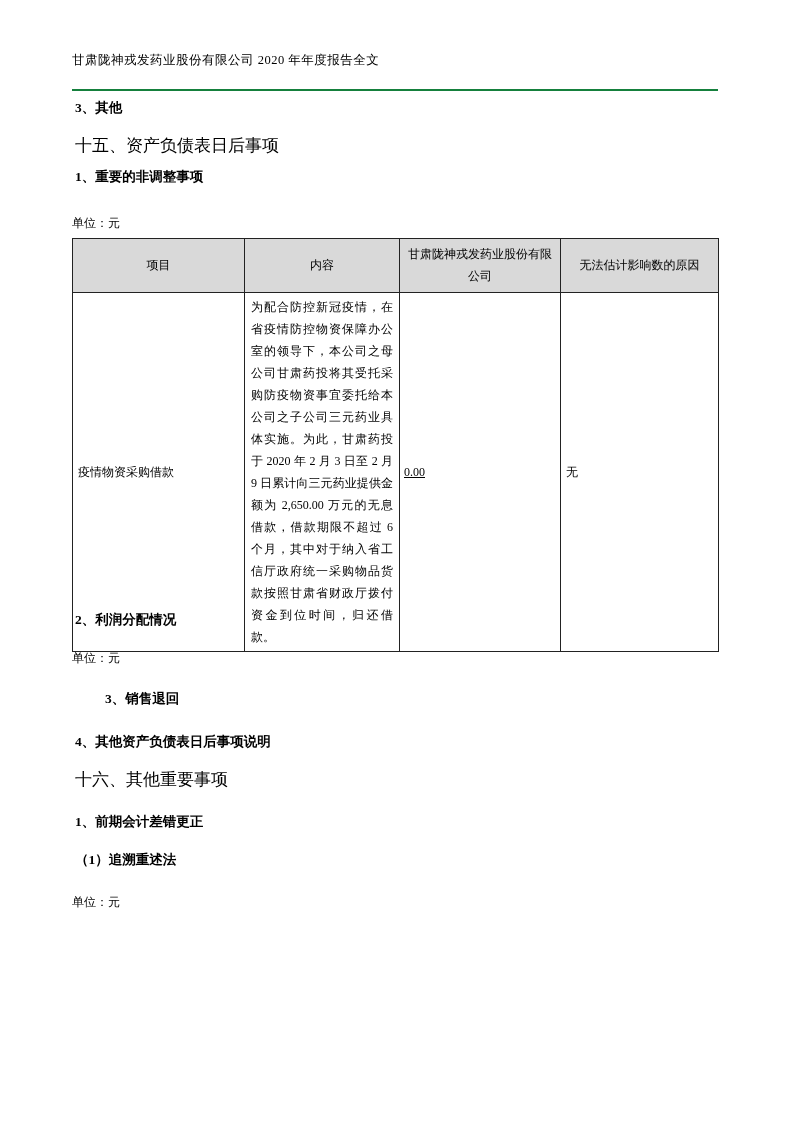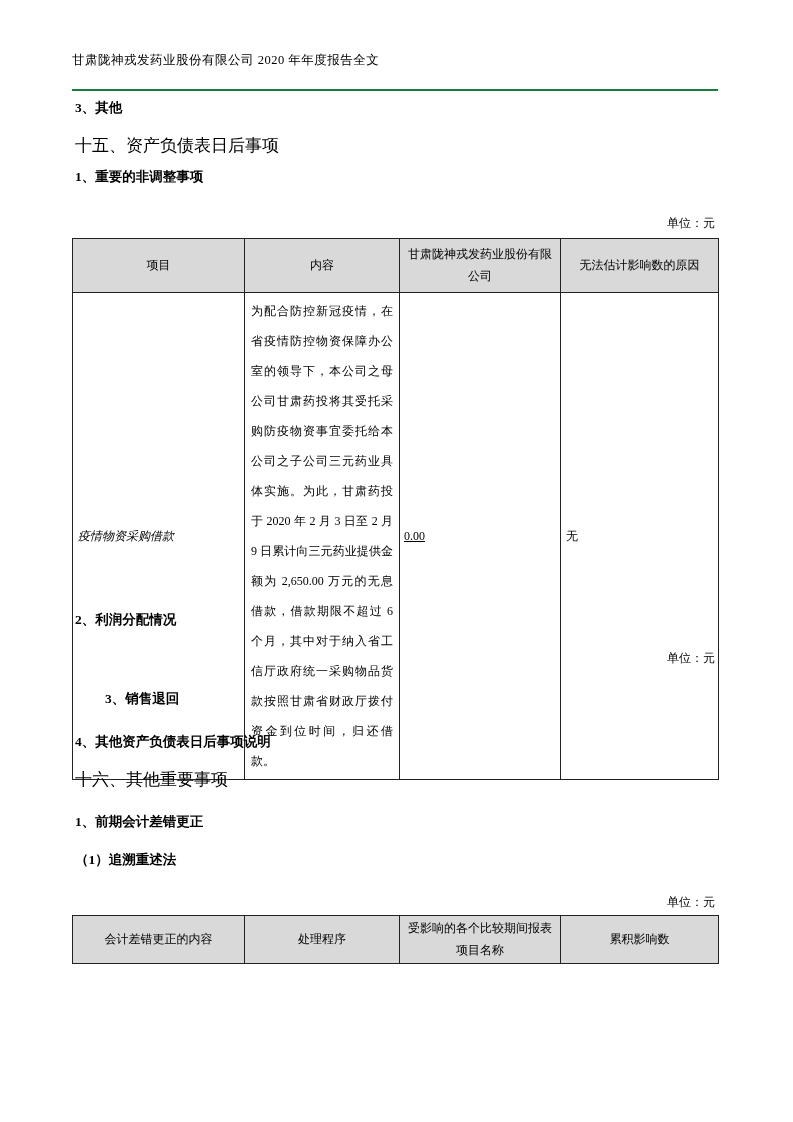--- a/index.html
+++ b/index.html
@@ -39,21 +39,21 @@
   .h-chapter {
     left: 75px;
     font-size: 17px;
     font-weight: normal;
     white-space: nowrap;
   }
 
   .unit-label {
     left: 72px;
     width: 643px;
-    text-align: right;
+    text-align: left;
     font-size: 12px;
   }
 
   table.rpt {
     left: 72px;
     border-collapse: collapse;
     table-layout: fixed;
     width: 646px;
     font-size: 12px;
     padding-left: 40px;
@@ -66,22 +66,22 @@
     background: #d9d9d9;
     text-align: center;
     vertical-align: middle;
     line-height: 1.8;
     padding: 2px 8px;
   }
   table.rpt { border: 1.5px solid #222222; }
 
   #table1 th { height: 49px; }
   #table1 td { height: 299px; vertical-align: middle; }
-  td.cell-item   { text-align: left;  padding: 2px 4px 2px 5px; font-style: italic; }
-  td.cell-content{ text-align: justify; padding: 3px 6px; line-height: 30px; }
+  td.cell-item   { text-align: left;  padding: 2px 4px 2px 5px; }
+  td.cell-content{ text-align: justify; padding: 3px 6px; line-height: 22px; }
   td.cell-impact { text-align: left; padding: 2px 4px; text-decoration: underline; }
   td.cell-reason { text-align: left;  padding: 2px 4px 2px 5px; }
 
   #table2 th { height: 42px; }
 
   .page-number {
     left: 72px;
     width: 646px;
     text-align: right;
     font-size: 12px;
@@ -138,31 +138,15 @@
   <div class="abs h-sub" style="top:733px;">4、其他资产负债表日后事项说明</div>
 
   <div class="abs h-chapter" style="top:768px;">十六、其他重要事项</div>
 
   <div class="abs h-sub" style="top:813px;">1、前期会计差错更正</div>
 
   <div class="abs h-sub" style="top:851px;">（1）追溯重述法</div>
 
   <div class="abs unit-label" style="top:894px;">单位：元</div>
 
-  <table class="abs rpt" id="table2" style="top:915px;">
-    <colgroup>
-      <col style="width:172px">
-      <col style="width:155px">
-      <col style="width:161px">
-      <col style="width:158px">
-    </colgroup>
-    <thead>
-      <tr>
-        <th>会计差错更正的内容</th>
-        <th>处理程序</th>
-        <th>受影响的各个比较期间报表项目名称</th>
-        <th>累积影响数</th>
-      </tr>
-    </thead>
-  </table>
 
 
 </div>
 
 </body></html>

